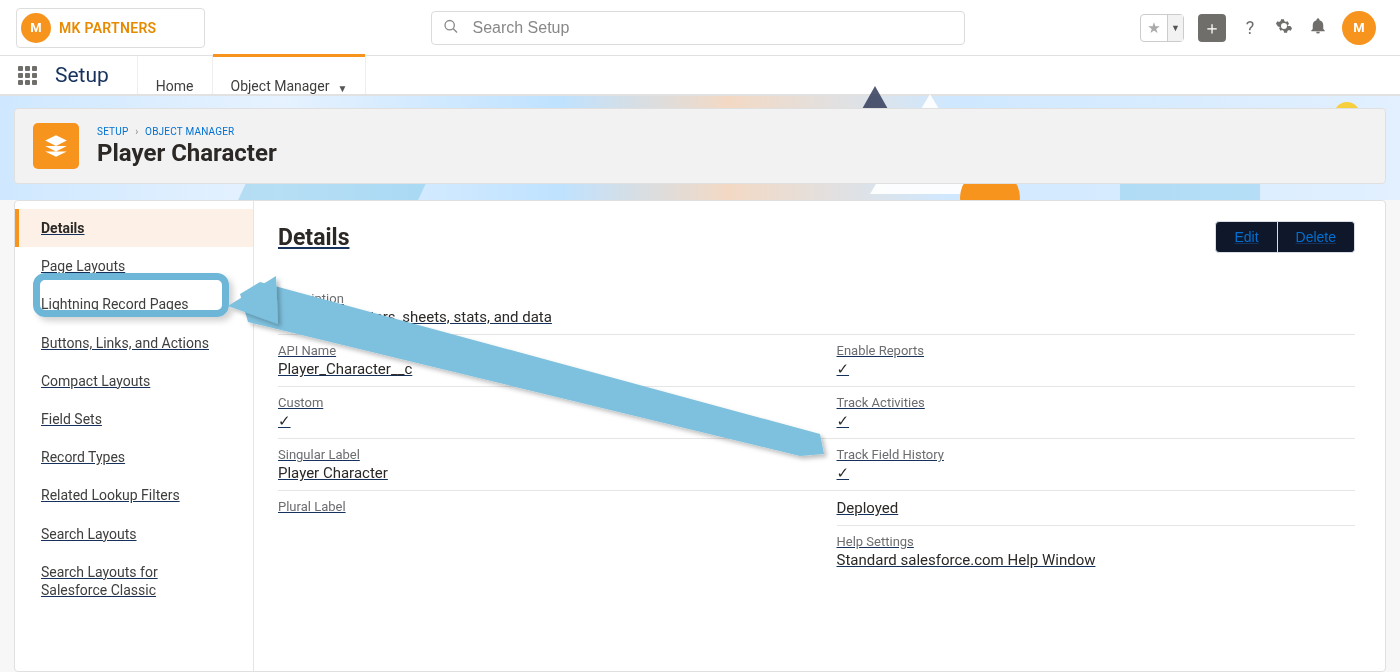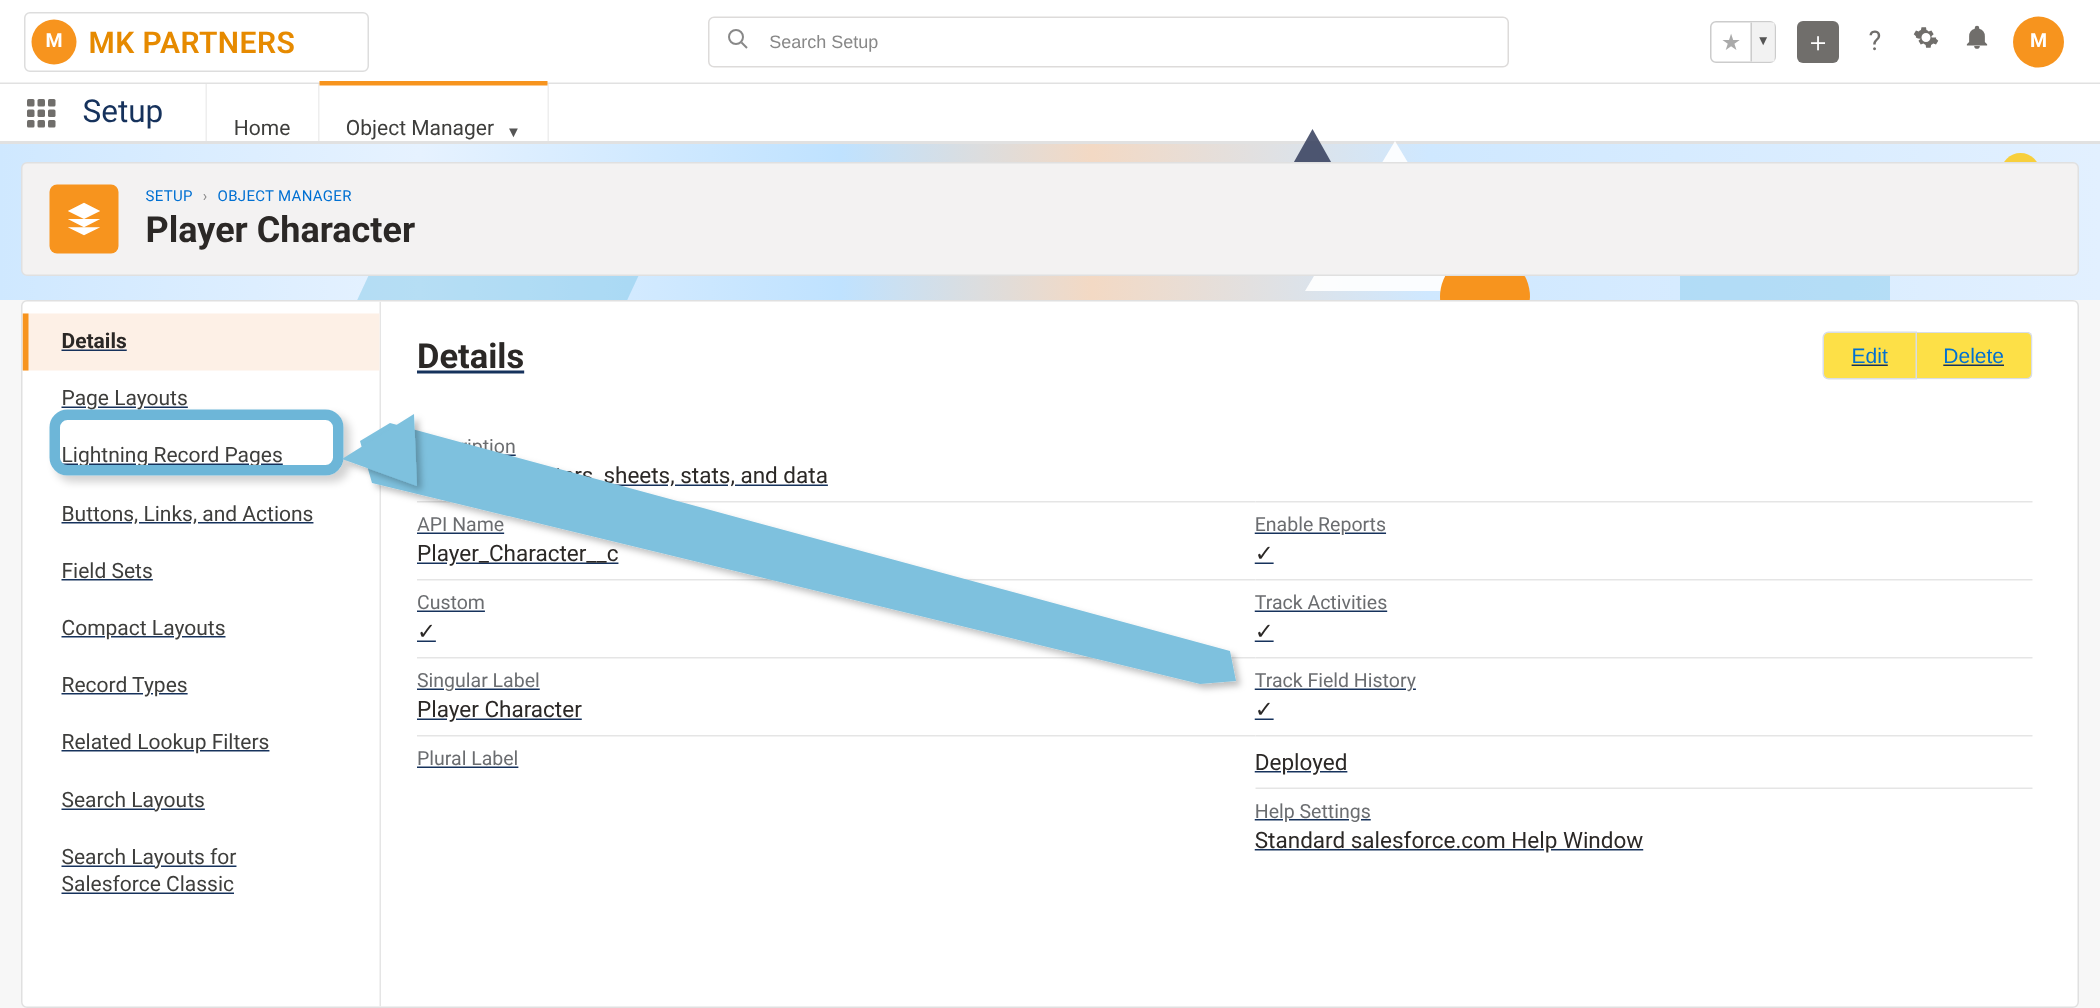--- a/index.html
+++ b/index.html
@@ -32,33 +32,33 @@
     border-radius: 4px;
     background:#fff;
   }
   .org-circle {
     width: 30px; height: 30px;
     background: #f7941e;
     border-radius: 50%;
     display:flex; align-items:center; justify-content:center;
     color:#fff; font-weight:bold; font-size:13px;
   }
-  .org-name { color:#e68a00; font-weight:600; font-size:20px; letter-spacing:.3px; }
+  .org-name { color:#e68a00; font-weight:600; font-size:14px; letter-spacing:.3px; }
   .search-wrap {
     flex: 0 0 534px;
     margin-left: 210px;
     position: relative;
   }
   .search-input {
     width: 100%;
     height: 34px;
     border: 1px solid #dddbda;
     border-radius: 4px;
     padding: 0 12px 0 40px;
-    font-size: 12px;
+    font-size: 16px;
     color: #be185d;
     background:#fff;
   }
   .search-input::placeholder { color:#888; }
   .search-icon-box {
     position:absolute; left:12px; top:50%; transform:translateY(-50%);
     color:#888;
   }
   .top-right { margin-left:auto; display:flex; align-items:center; gap:14px; }
   .fav-box {
@@ -156,21 +156,21 @@
   }
 
   .content { flex:1; padding:20px 30px 20px 24px; position:relative; overflow-y:auto;}
   .content-head {
     display:flex; align-items:center; justify-content:space-between;
     margin-bottom:28px;
   }
   .content-title { font-size:23px; font-weight:700; color:#2b2826; }
   .btn-group { display:flex; }
   .btn {
-    border:1px solid #d8dde6; background:#fde047; color:#0070d2;
+    border:1px solid #d8dde6; background:#0f172a; color:#0070d2;
     padding:7px 18px; font-size:14px; cursor:pointer;
   }
   .btn:first-child { border-radius:4px 0 0 4px; }
   .btn:last-child { border-radius:0 4px 4px 0; border-left:none; }
 
   .section { border-top:1px solid #e5e5e5; padding:10px 0 8px; }
   .section.first { border-top:none; }
   .field-label { font-size:13px; color:#6b6d70; margin-bottom:2px; }
   .field-value { font-size:15px; color:#2b2826; }
   .row { display:flex; }
@@ -277,22 +277,22 @@
   </div>
 </div>
 
 <div class="main-wrap">
 
   <div class="sidebar">
     <div class="side-item active"><span>Details</span></div>
     <div class="side-item"><span>Page Layouts</span></div>
     <div class="side-item"><span>Lightning Record Pages</span></div>
     <div class="side-item"><span>Buttons, Links, and Actions</span></div>
+    <div class="side-item"><span>Compact Layouts</span></div>
     <div class="side-item"><span>Field Sets</span></div>
-    <div class="side-item"><span>Compact Layouts</span></div>
     <div class="side-item"><span>Record Types</span></div>
     <div class="side-item"><span>Related Lookup Filters</span></div>
     <div class="side-item"><span>Search Layouts</span></div>
     <div class="side-item"><span>Search Layouts for Salesforce Classic</span></div>
 
     <div class="side-highlight"></div>
   </div>
 
   <div class="content">
     <div class="content-head">

